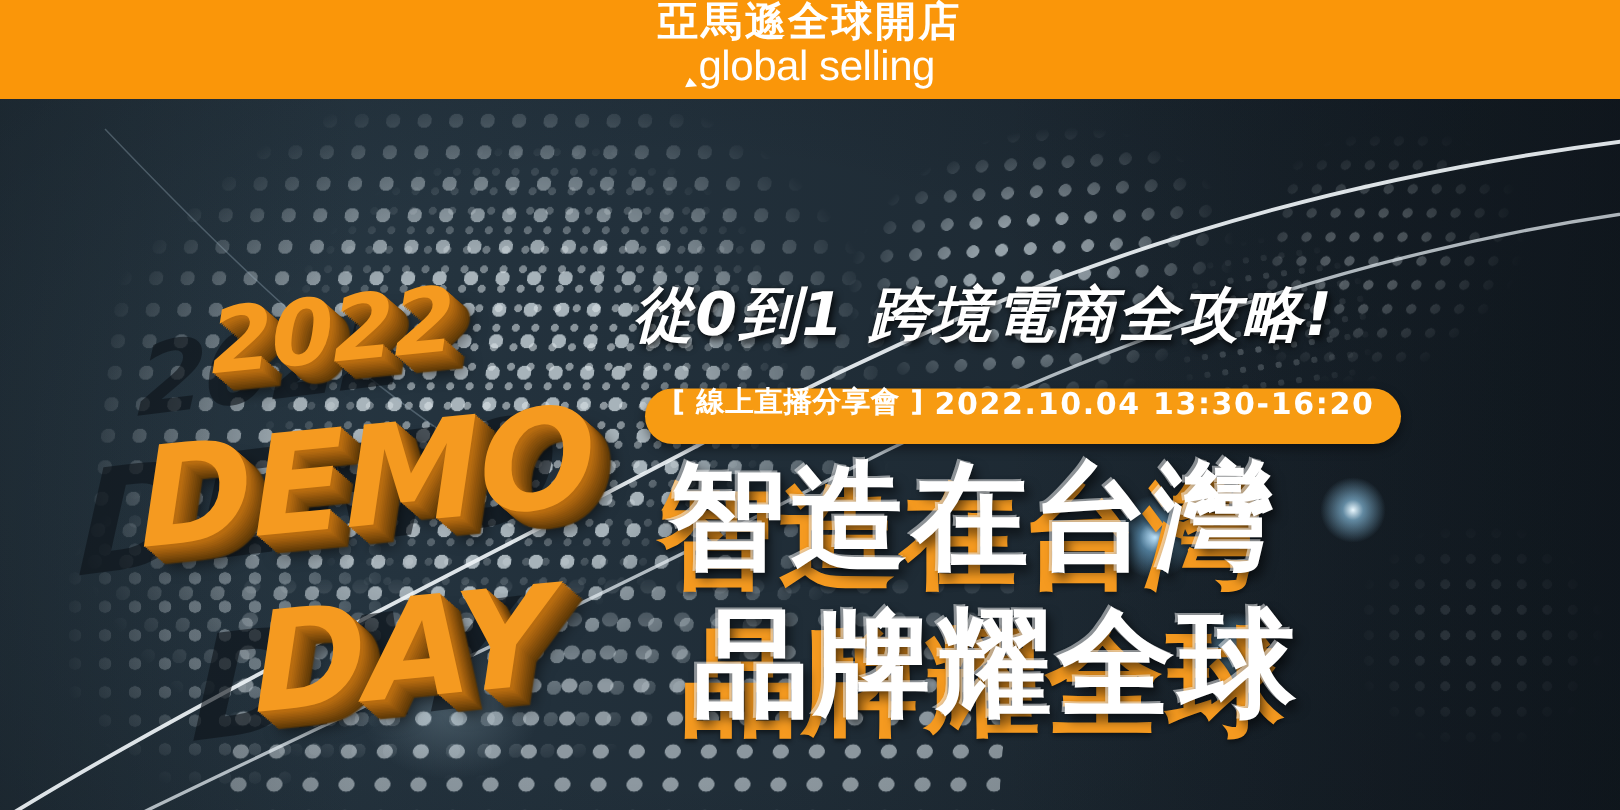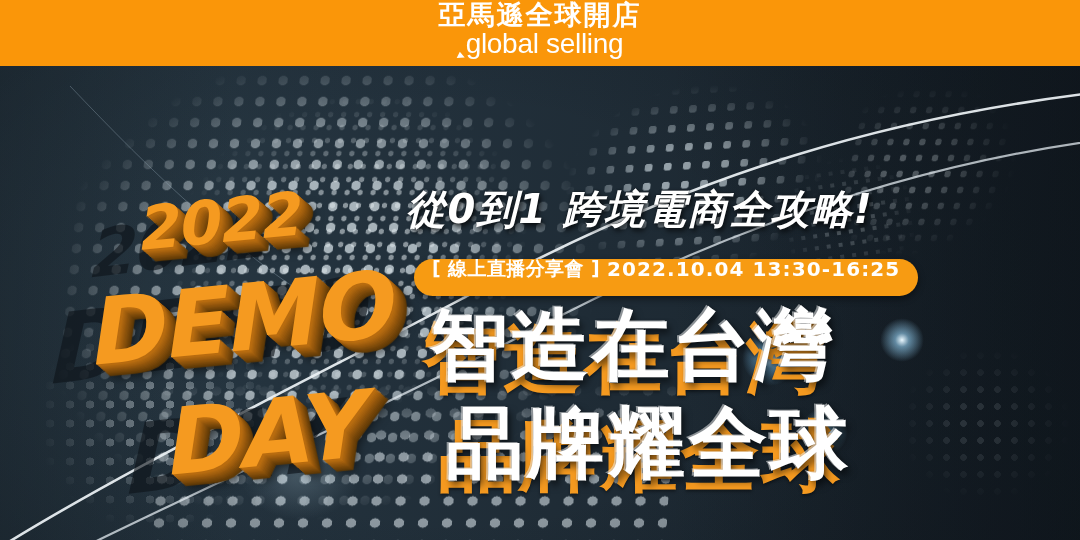--- a/index.html
+++ b/index.html
@@ -181,21 +181,21 @@
       4px 4px 0 #a8630f, 5px 5px 0 #a05e0e, 6px 6px 0 #98590d,
       7px 7px 0 #8f540c, 8px 8px 0 #87500b, 9px 9px 0 #7e4b0b,
       10px 10px 0 #764609, 11px 11px 0 #6d4108, 12px 12px 0 #653d07,
       13px 13px 1px #5c3807, 14px 15px 10px rgba(0,0,0,.55);
   }
   .n2022{ left:140px; top:186px; font-size:60px; transform:rotate(-5.5deg) skewX(-3deg); }
   .ndemo{ left:92px;  top:265px; font-size:92px; transform:rotate(-5.5deg) skewX(-3deg); }
   .nday { left:168px; top:380px; font-size:92px; transform:rotate(-5.5deg) skewX(-3deg); }
 
   
-  .right{ position:absolute; left:384px; top:0; width:680px; height:400px; z-index:14; }
+  .right{ position:absolute; left:400px; top:0; width:680px; height:400px; z-index:14; }
 
   .headline{
     position:absolute; left:22px; top:182px;
     font-size:40px; font-weight:900; font-style:italic;
     color:#ffffff; white-space:nowrap;
     letter-spacing:1.5px;
     font-family:"DejaVu Sans","Liberation Sans",sans-serif;
     text-shadow:2px 3px 5px rgba(0,0,0,.72), 0 0 2px rgba(0,0,0,.5);
   }
 
@@ -282,21 +282,21 @@
     <div class="d3d ndemo">DEMO</div>
     <div class="d3d nday">DAY</div>
   </div>
 
   <div class="right">
 
     <div class="headline">從0到1 跨境電商全攻略!</div>
 
     <div class="pill">
       <span>[ 線上直播分享會 ]</span>
-      <span class="pill-date">2022.10.04  13:30-16:25</span>
+      <span class="pill-date">2022.10.04  13:30-16:20</span>
     </div>
 
     <div class="bigline big1">
       <span class="under">智造在台灣</span>
       <span class="over">智造在台灣</span>
     </div>
 
     <div class="bigline big2">
       <span class="under">品牌耀全球</span>
       <span class="over">品牌耀全球</span>

